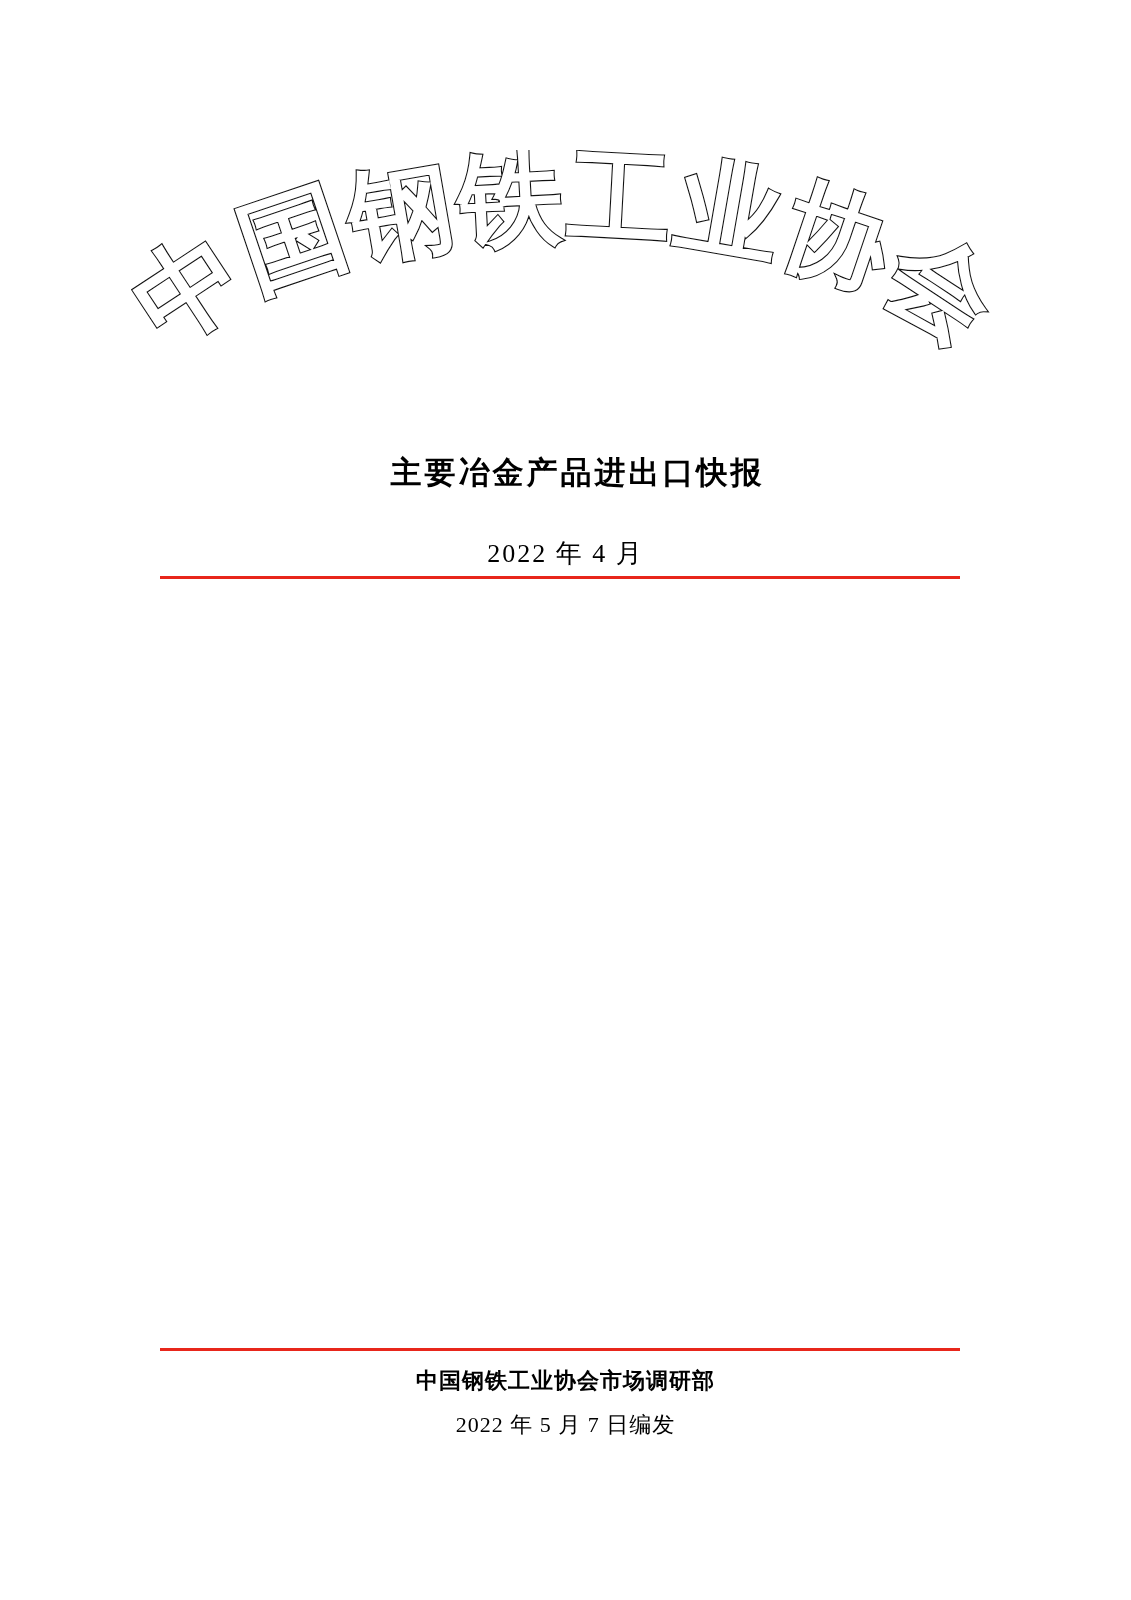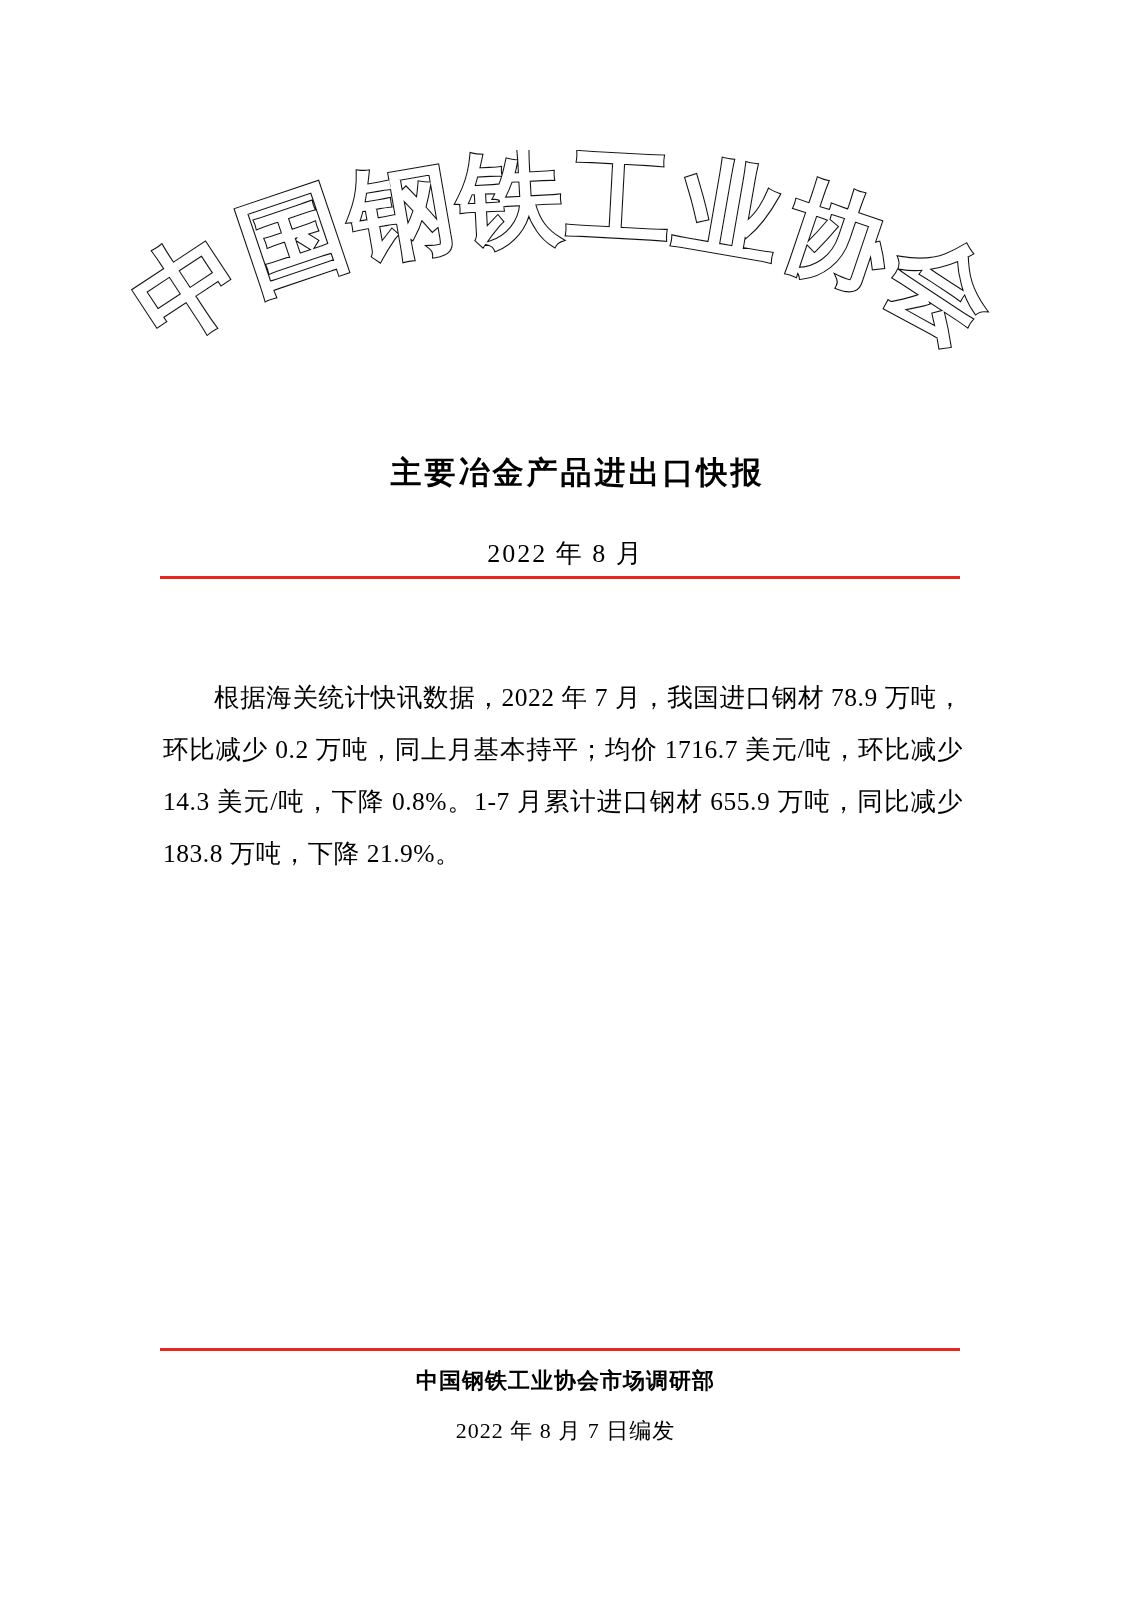--- a/index.html
+++ b/index.html
@@ -110,21 +110,21 @@
     top: 1366px;
     left: 0;
     width: 1131px;
     text-align: center;
   }
   .footer .dept {
     font-size: 22px;
     font-weight: bold;
     letter-spacing: 1px;
     font-family: "DejaVu Serif", "Liberation Serif", serif;
-    margin-bottom: 20px;
+    margin-bottom: 14px;
   }
   .footer .issued {
     font-size: 22px;
     letter-spacing: 1px;
   }
 </style>
 </head>
 <body>
 
 <div class="page">
@@ -134,28 +134,27 @@
       <defs>
         <path id="archPath" d="M 40,215 C 180,40 720,40 860,215" fill="none"></path>
       </defs>
       <text>
         <textPath href="#archPath" startOffset="50%" text-anchor="middle">中国钢铁工业协会</textPath>
       </text>
     </svg>
   </div>
 
   <div class="doc-title">主要冶金产品进出口快报</div>
-  <div class="doc-date">2022 年 8 月</div>
+  <div class="doc-date">2022 年 4 月</div>
 
   <div class="rule-top"></div>
 
   <div class="body-text">
-    <p>根据海关统计快讯数据，2022 年 7 月，我国进口钢材 78.9 万吨，环比减少 0.2 万吨，同上月基本持平；均价 1716.7 美元/吨，环比减少 14.3 美元/吨，下降 0.8%。1-7 月累计进口钢材 655.9 万吨，同比减少 183.8 万吨，下降 21.9%。</p>
   </div>
 
   <div class="rule-bottom"></div>
 
   <div class="footer">
     <div class="dept">中国钢铁工业协会市场调研部</div>
-    <div class="issued">2022 年 8 月 7 日编发</div>
+    <div class="issued">2022 年 5 月 7 日编发</div>
   </div>
 
 </div>
 
 </body></html>

